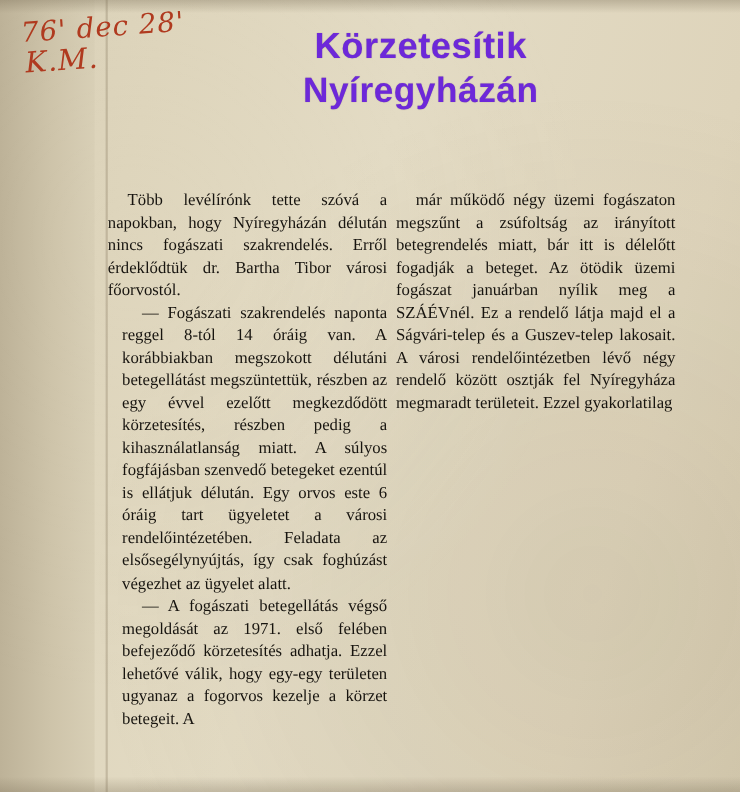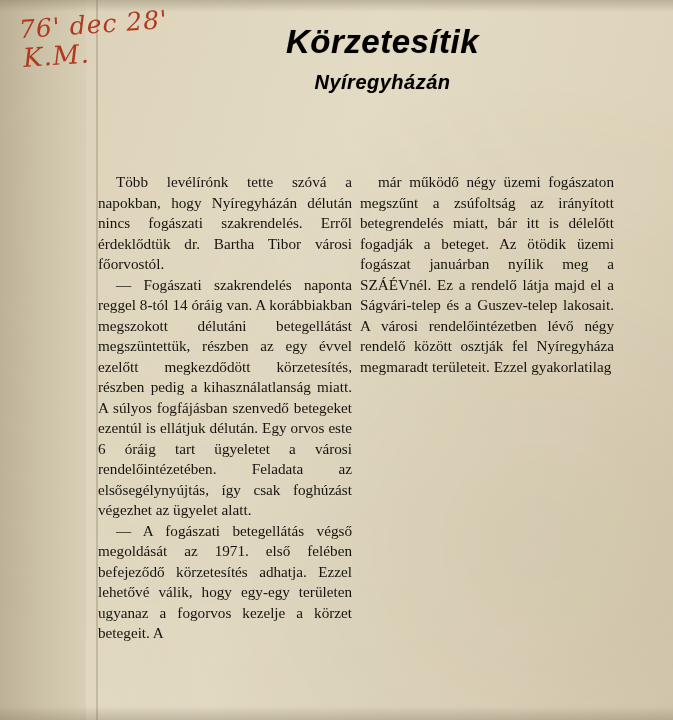--- a/index.html
+++ b/index.html
@@ -84,30 +84,29 @@
     letter-spacing: 1px;
   }
 
   
   #headline {
     position: absolute;
     left: 110px;
     top: 22px;
     width: 545px;
     text-align: center;
-    color: #000000;
+    color: #6d28d9;
     font-family: "Liberation Sans", sans-serif;
     font-weight: bold;
     letter-spacing: 0.5px;
     text-shadow: 0 0 1px rgba(60,50,35,0.35);
-    font-style: italic;
   }
   #headline .l1 { font-size: 33px; line-height: 40px; }
   #headline .l2 { font-size: 30px; line-height: 40px; letter-spacing: 0.3px; }
-  #headline .l3 { font-size: 20px; line-height: 40px; }
+  #headline .l3 { font-size: 32px; line-height: 40px; }
 
   
   #body {
     position: absolute;
     left: 98px;
     top: 172px;
     width: 560px;
     display: flex;
     gap: 8px;
   }
@@ -121,21 +120,21 @@
     -webkit-hyphens: auto;
     hyphens: auto;
   }
   .col p {
     margin: 0;
     text-indent: 18px;
   }
   .col p.dash {
     text-indent: 18px;
   }
-  .col p + p { margin-top: 0px; }
+  .col p + p { margin-top: 0px; padding-left: 13px; }
 
   
   #grain {
     position: absolute;
     inset: 0;
     pointer-events: none;
     background:
       radial-gradient(circle at 18% 30%, rgba(255,255,255,0.18), rgba(255,255,255,0) 55%),
       radial-gradient(circle at 80% 75%, rgba(120,105,80,0.10), rgba(120,105,80,0) 60%);
     mix-blend-mode: multiply;

